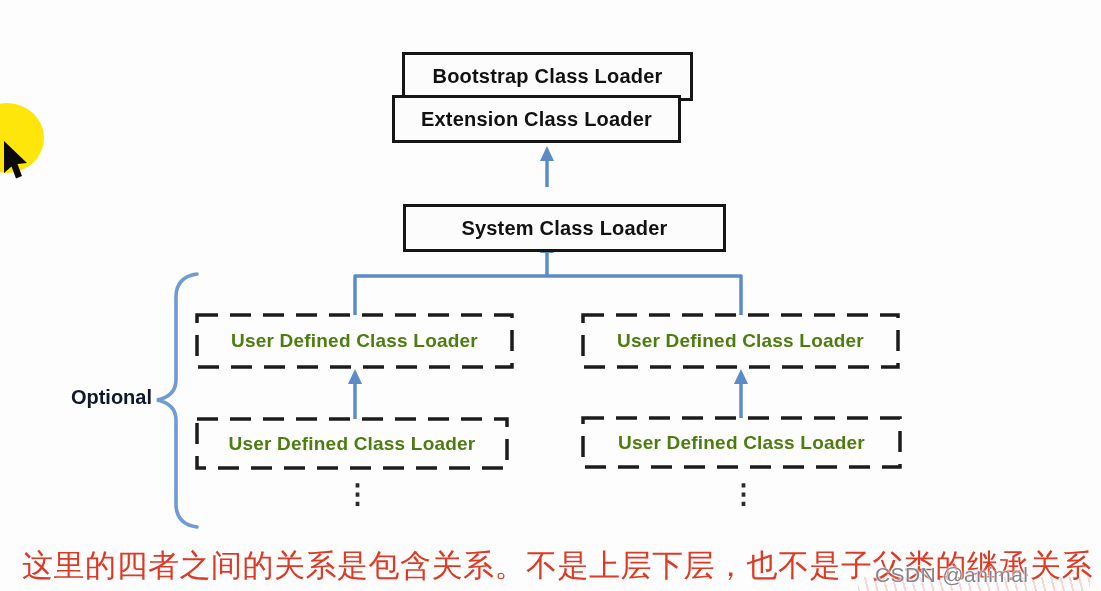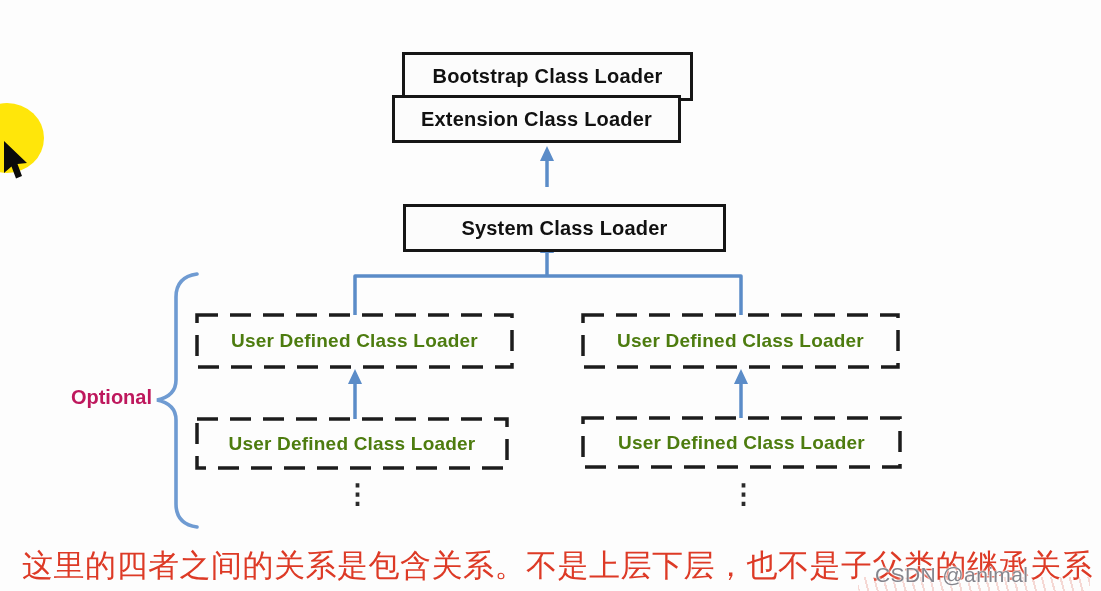--- a/index.html
+++ b/index.html
@@ -13,21 +13,21 @@
     position:absolute;box-sizing:border-box;border:3px solid #161616;background:#fcfcfc;
     display:flex;align-items:center;justify-content:center;
     font-weight:700;font-size:20px;color:#111;letter-spacing:.2px;
   }
   .dashed-label{
     position:absolute;display:flex;align-items:center;justify-content:center;
     font-weight:700;font-size:19px;color:#4d7c0f;letter-spacing:.2px;
   }
   .optional{
     position:absolute;left:20px;top:386px;width:132px;text-align:right;
-    font-weight:700;font-size:20px;color:#be185d;
+    font-weight:700;font-size:20px;color:#0f172a;
   }
   .dots{
     position:absolute;width:22px;text-align:center;top:481px;
     font-size:27px;font-weight:700;color:#2b2b2b;line-height:1;
   }
   .caption{
     position:absolute;left:22px;top:545px;width:1079px;white-space:nowrap;
     font-size:31px;color:#dd3a26;font-weight:500;letter-spacing:.5px;
   }
   .watermark{

